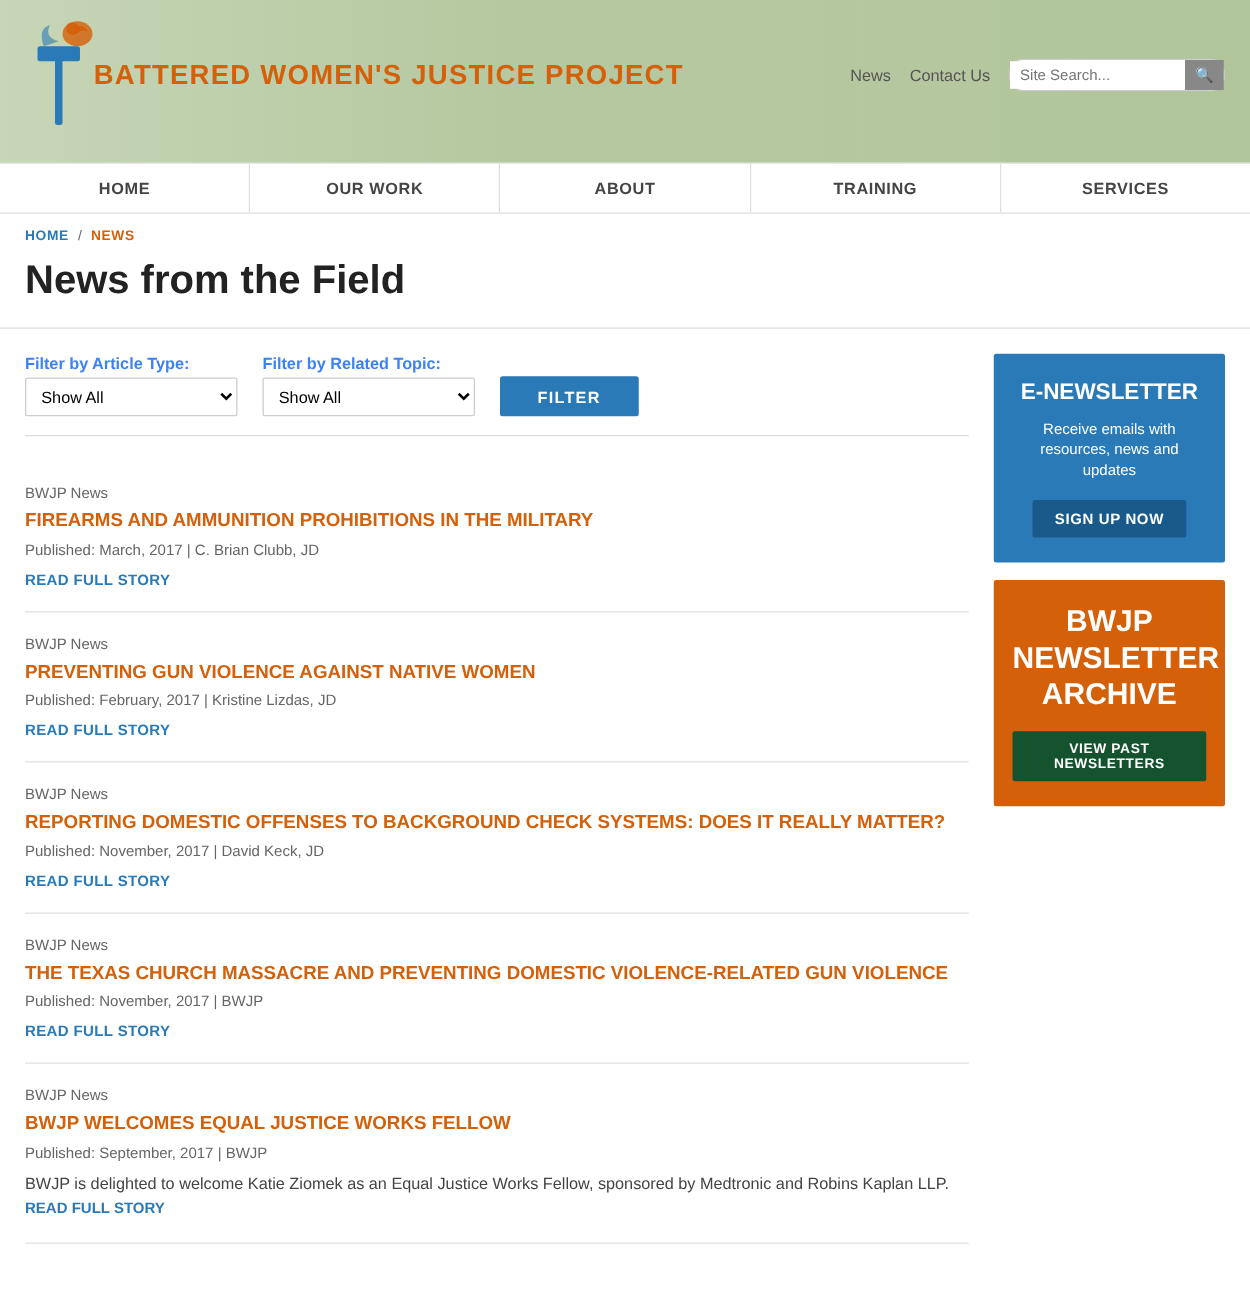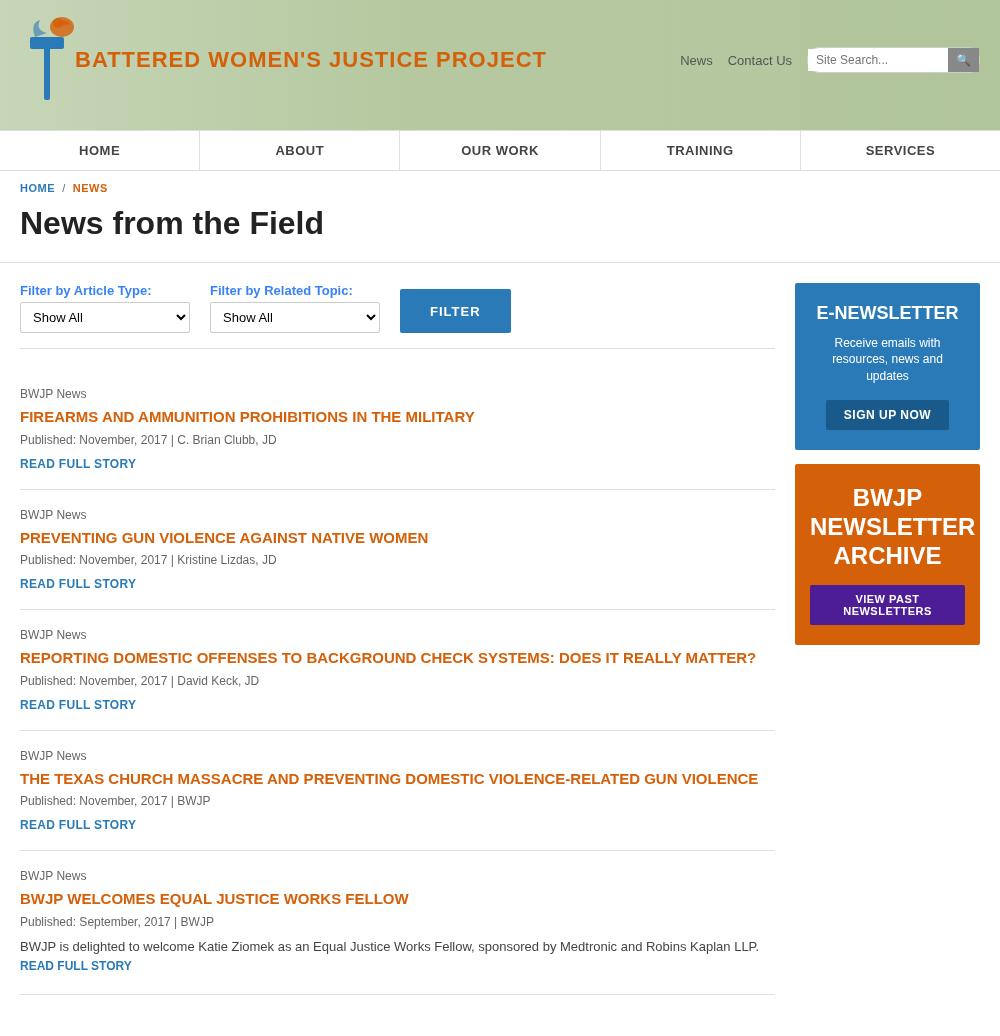--- a/index.html
+++ b/index.html
@@ -179,21 +179,21 @@
     .filter-btn {
       background: #2a7ab8;
       color: #fff;
       border: none;
       padding: 8px 30px;
       font-size: 13px;
       font-weight: bold;
       letter-spacing: 1px;
       cursor: pointer;
       border-radius: 2px;
-      height: 44px;
+      height: 32px;
     }
 
     
     .news-item {
       padding: 18px 0;
       border-bottom: 1px solid #e0e0e0;
     }
     .news-category {
       font-size: 12px;
       color: #666;
@@ -280,21 +280,21 @@
       padding: 20px 15px;
       text-align: center;
     }
     .archive-title {
       font-size: 24px;
       font-weight: bold;
       margin-bottom: 15px;
       line-height: 1.2;
     }
     .archive-btn {
-      background: #4c1d95;
+      background: #14532d;
       color: #fff;
       border: none;
       padding: 8px 12px;
       font-size: 11px;
       font-weight: bold;
       letter-spacing: 0.5px;
       cursor: pointer;
       border-radius: 2px;
     }
 
@@ -340,22 +340,22 @@
           <input class="search-input" type="text" placeholder="Site Search..." style="">
           <button class="search-btn">🔍</button>
         </div>
       </div>
     </div>
   </div>
 </div>
 
 <nav class="main-nav">
   <div class="nav-item">HOME</div>
+  <div class="nav-item">OUR WORK</div>
   <div class="nav-item">ABOUT</div>
-  <div class="nav-item">OUR WORK</div>
   <div class="nav-item">TRAINING</div>
   <div class="nav-item">SERVICES</div>
 </nav>
 
 <div class="breadcrumb-bar">
   <a class="breadcrumb-home" href="#">HOME</a>
   <span class="breadcrumb-sep">/</span>
   <span class="breadcrumb-current">NEWS</span>
 </div>
 
@@ -379,28 +379,28 @@
         <select class="filter-select">
           <option>Show All</option>
         </select>
       </div>
       <button class="filter-btn">FILTER</button>
     </div>
 
     <div class="news-item">
       <div class="news-category">BWJP News</div>
       <div class="news-title">FIREARMS AND AMMUNITION PROHIBITIONS IN THE MILITARY</div>
-      <div class="news-meta">Published: November, 2017  |  C. Brian Clubb, JD</div>
+      <div class="news-meta">Published: March, 2017  |  C. Brian Clubb, JD</div>
       <a class="read-more" href="#">READ FULL STORY</a>
     </div>
 
     <div class="news-item">
       <div class="news-category">BWJP News</div>
       <div class="news-title">PREVENTING GUN VIOLENCE AGAINST NATIVE WOMEN</div>
-      <div class="news-meta">Published: November, 2017  |  Kristine Lizdas, JD</div>
+      <div class="news-meta">Published: February, 2017  |  Kristine Lizdas, JD</div>
       <a class="read-more" href="#">READ FULL STORY</a>
     </div>
 
     <div class="news-item">
       <div class="news-category">BWJP News</div>
       <div class="news-title">REPORTING DOMESTIC OFFENSES TO BACKGROUND CHECK SYSTEMS: DOES IT REALLY MATTER?</div>
       <div class="news-meta">Published: November, 2017  |  David Keck, JD</div>
       <a class="read-more" href="#">READ FULL STORY</a>
     </div>
 

